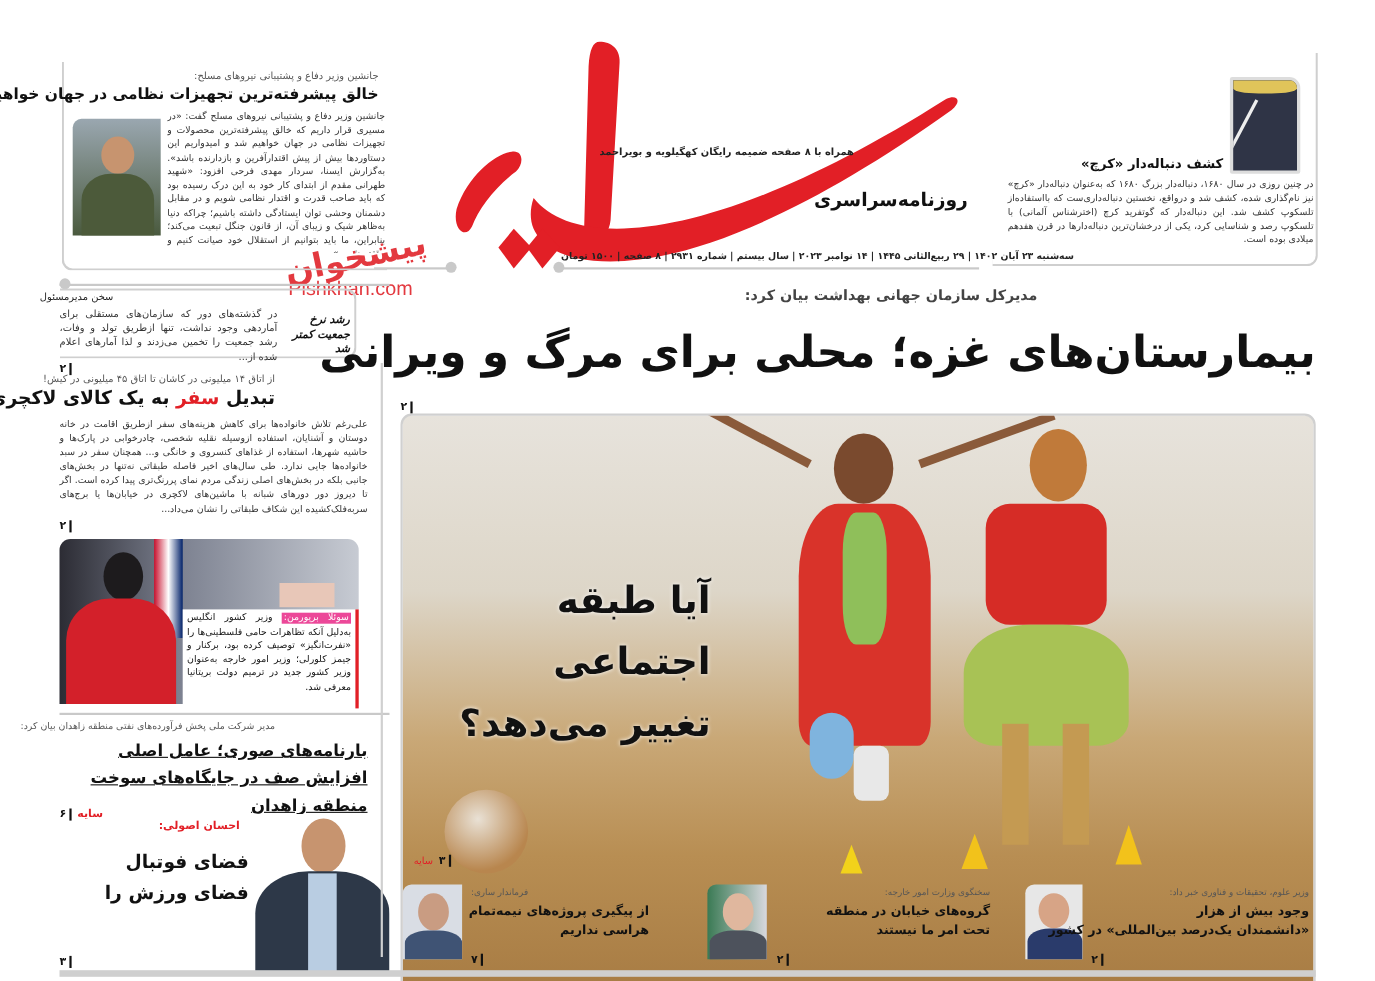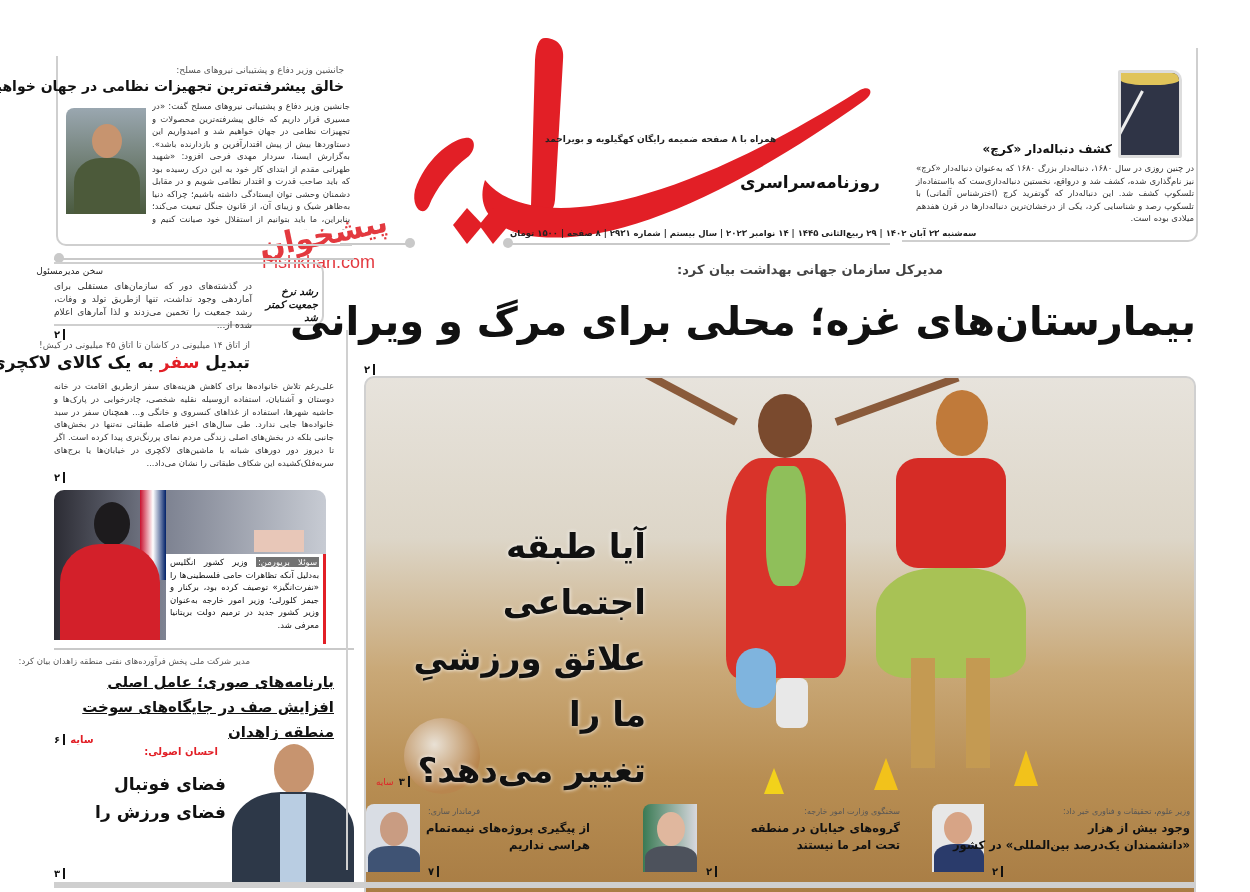--- a/index.html
+++ b/index.html
@@ -97,21 +97,21 @@
 <div class="abs" style="left:54px; top:466px;"><span class="page-ref">۲</span></div>
 
 <div class="photo" style="left:54px; top:490px; width:272px; height:150px; border-radius:10px 10px 0 0; background:linear-gradient(90deg,#2c2c34 0%,#7c8190 40%,#c7cbd3 100%);">
   <div style="position:absolute; left:86px; top:0; width:26px; height:90px; background:linear-gradient(90deg,#c8102e,#fff,#012169);"></div>
   <div class="person-head" style="left:40px; top:12px; width:36px; height:44px; background:#1d1b1d;"></div>
   <div class="person-body" style="left:6px; top:54px; width:100px; height:96px; background:#d3202a;"></div>
   <div style="position:absolute; left:200px; top:40px; width:50px; height:22px; background:#e8c7b8;"></div>
 </div>
 <div class="abs" style="left:166px; top:554px; width:160px; height:90px; background:#fff; border-right:3px solid #e21f26; padding:2px 4px;">
   <div class="body-text" style="font-size:8.5px; line-height:12.5px; color:#111;">
-    <span style="background:#737373; color:#fff; padding:0 2px;">سوئلا بریورمن:</span>
+    <span style="background:#ec4899; color:#fff; padding:0 2px;">سوئلا بریورمن:</span>
     <span>وزیر کشور انگلیس به‌دلیل آنکه تظاهرات حامی فلسطینی‌ها را «نفرت‌انگیز» توصیف کرده بود، برکنار و جیمز کلورلی؛ وزیر امور خارجه به‌عنوان وزیر کشور جدید در ترمیم دولت بریتانیا معرفی شد.</span>
   </div>
 </div>
 
 <div class="rule" style="left:54px; top:648px; width:300px;"></div>
 <div class="abs kicker" style="right:1000px; top:655px; font-size:8.5px;">مدیر شرکت ملی پخش فرآورده‌های نفتی منطقه زاهدان بیان کرد:</div>
 <div class="abs headline" style="left:54px; top:670px; width:280px; font-size:15px; line-height:25px; text-align:right;text-decoration:underline;">بارنامه‌های صوری؛ عامل اصلی افزایش صف در جایگاه‌های سوخت منطقه زاهدان</div>
 <div class="abs" style="left:54px; top:728px; white-space:nowrap;">
   <span style="color:#e21f26; font-size:10px; font-weight:bold;">سایه</span>
   <span class="page-ref">۶</span>
@@ -156,21 +156,20 @@
   </div>
 
   <div style="position:absolute; left:38px; top:340px; width:76px; height:76px; border-radius:50%; background:radial-gradient(circle at 40% 35%, #e9e1d5, #b8864e 70%);"></div>
 
   <div style="position:absolute; left:398px; top:390px; width:0; height:0; border-left:10px solid transparent; border-right:10px solid transparent; border-bottom:26px solid #f2d21b;"></div>
   <div style="position:absolute; left:508px; top:380px; width:0; height:0; border-left:12px solid transparent; border-right:12px solid transparent; border-bottom:32px solid #f2c21b;"></div>
   <div style="position:absolute; left:648px; top:372px; width:0; height:0; border-left:12px solid transparent; border-right:12px solid transparent; border-bottom:36px solid #f2c21b;"></div>
 
   <div class="hero-text">
     <div>آیا طبقه اجتماعی</div>
-    <div>علائق ورزشیِ ما را</div>
     <div>تغییر می‌دهد؟</div>
   </div>
   <div style="position:absolute; left:10px; top:392px; direction:ltr; white-space:nowrap;">
     <span style="color:#e21f26; font-size:9px;">سایه</span>
     <span class="page-ref">۳</span>
   </div>
 </div>
 
 <div class="photo" style="left:932px; top:804px; width:52px; height:68px; background:#e7e7e7;">
   <div class="person-head" style="left:12px; top:8px; width:28px; height:32px; background:#d7a486;"></div>

